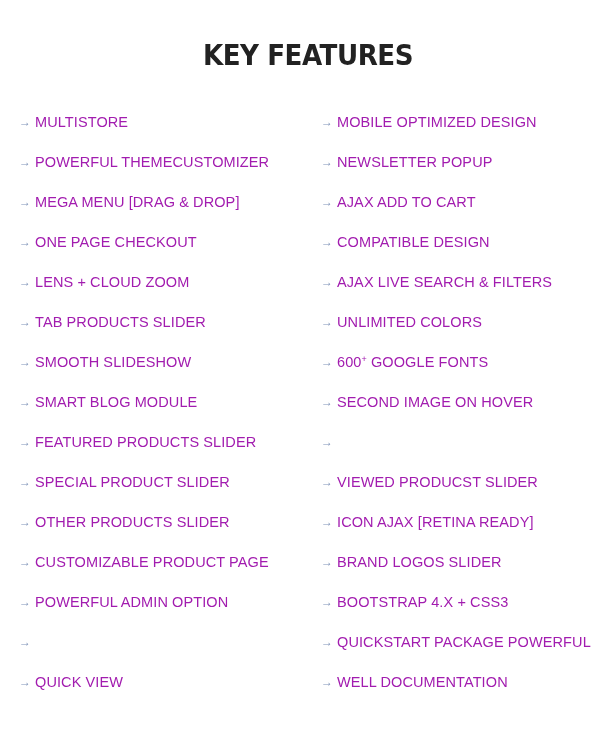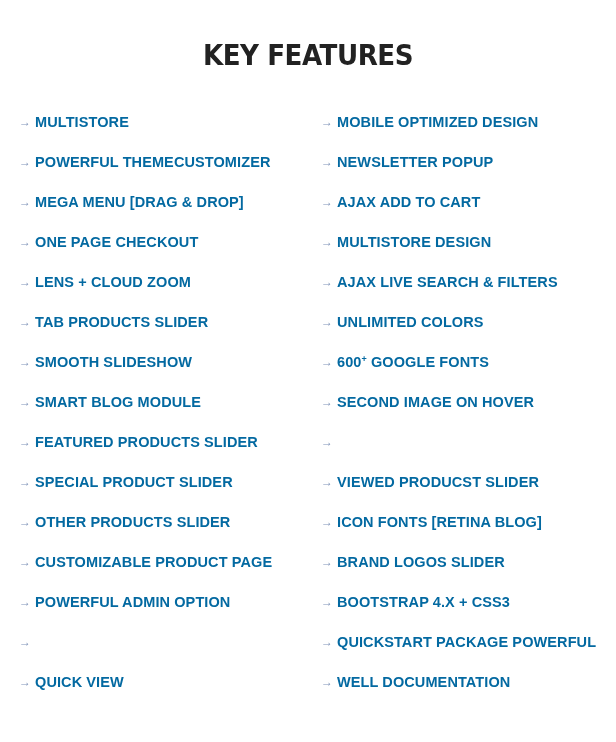--- a/index.html
+++ b/index.html
@@ -7,21 +7,21 @@
   .title {
     position: absolute; left: 0; top: 38px; width: 616px; text-align: center;
     font-family: "DejaVu Sans", sans-serif; font-weight: bold; font-size: 29px;
     color: #222222; letter-spacing: -0.5px; transform: scaleX(0.9); transform-origin: 308px 0;
   }
   .col { position: absolute; top: 112px; }
   .col.left { left: 19px; }
   .col.right { left: 321px; }
   .item { height: 40px; display: flex; align-items: flex-start; white-space: nowrap; }
   .arrow { color: #7f93b8; font-size: 12px; width: 16px; line-height: 20px; display: inline-block; }
-  .label { font-weight: bold; font-size: 14.5px; color: #0369a1; line-height: 20px; letter-spacing: 0.1px; text-align: center; }
+  .label { font-weight: normal; font-size: 14.5px; color: #a21caf; line-height: 20px; letter-spacing: 0.1px; text-align: center; }
   sup { font-size: 9px; vertical-align: 5px; line-height: 0; }
 </style>
 </head>
 <body>
 
 <div class="title">KEY FEATURES</div>
 
 <div class="col left" id="colL">
     <div class="item">
       <span class="arrow">→</span>
@@ -91,21 +91,21 @@
     <div class="item">
       <span class="arrow">→</span>
       <span class="label">NEWSLETTER POPUP</span>
     </div>
     <div class="item">
       <span class="arrow">→</span>
       <span class="label">AJAX ADD TO CART</span>
     </div>
     <div class="item">
       <span class="arrow">→</span>
-      <span class="label">MULTISTORE DESIGN</span>
+      <span class="label">COMPATIBLE DESIGN</span>
     </div>
     <div class="item">
       <span class="arrow">→</span>
       <span class="label">AJAX LIVE SEARCH &amp; FILTERS</span>
     </div>
     <div class="item">
       <span class="arrow">→</span>
       <span class="label">UNLIMITED COLORS</span>
     </div>
     <div class="item">
@@ -118,21 +118,21 @@
     </div>
     <div class="item">
       <span class="arrow">→</span>
     </div>
     <div class="item">
       <span class="arrow">→</span>
       <span class="label">VIEWED PRODUCST SLIDER</span>
     </div>
     <div class="item">
       <span class="arrow">→</span>
-      <span class="label">ICON FONTS [RETINA BLOG]</span>
+      <span class="label">ICON AJAX [RETINA READY]</span>
     </div>
     <div class="item">
       <span class="arrow">→</span>
       <span class="label">BRAND LOGOS SLIDER</span>
     </div>
     <div class="item">
       <span class="arrow">→</span>
       <span class="label">BOOTSTRAP 4.X + CSS3</span>
     </div>
     <div class="item">

